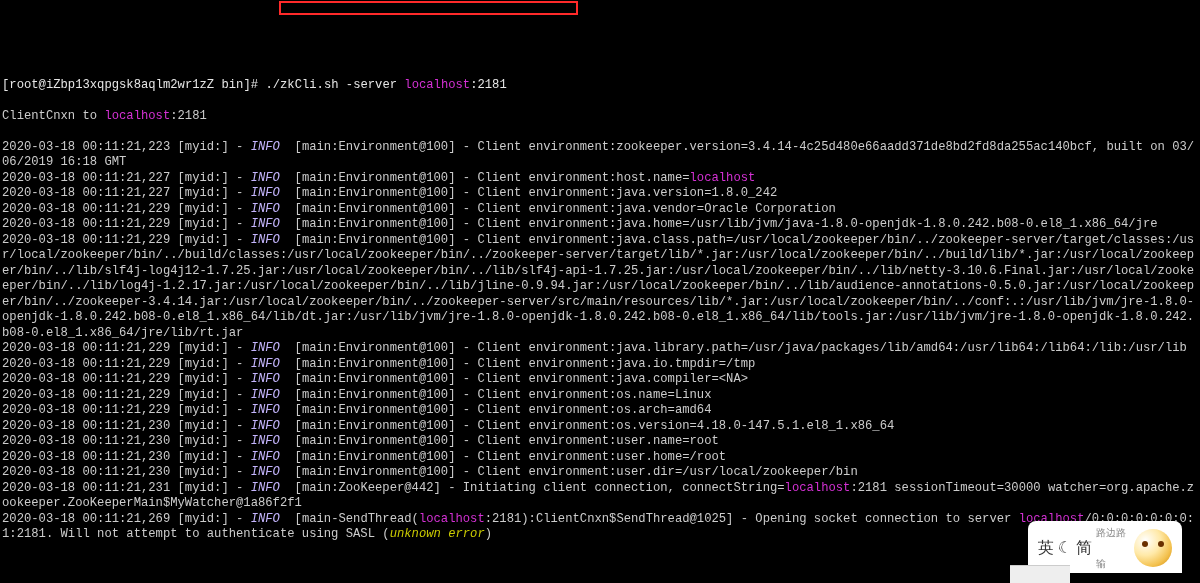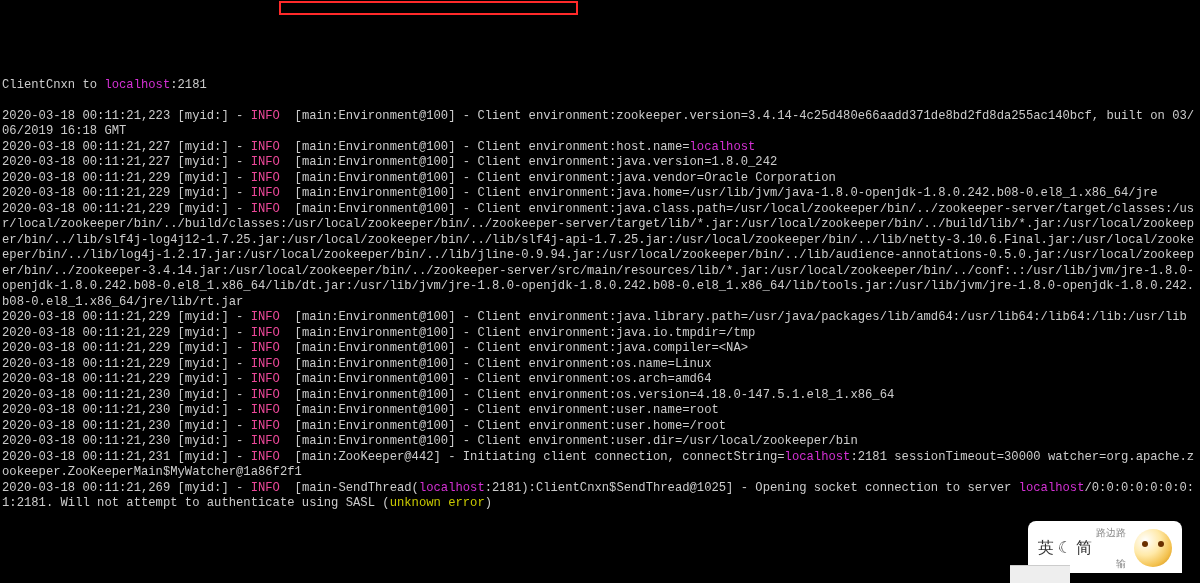--- a/index.html
+++ b/index.html
@@ -17,36 +17,36 @@
   }
   .terminal { padding:0 2px; }
   .hl-box {
     border:2px solid #ff2a2a;
     position:absolute;
     top:1px; left:279px;
     width:299px; height:14px;
     pointer-events:none;
   }
   .c-white  { color:#e6e6e6; }
-  .c-cyan   { color:#ec4899; }
+  .c-cyan   { color:#c4b5fd;font-style:italic; }
   .c-magenta{ color:#d531d5; }
-  .c-yellow { color:#c9c900; }
+  .c-yellow { color:#c9c900;font-style:italic; }
   .prompt-line{display:block;}
   .ime-widget{
     position:absolute;
     right:18px; bottom:10px;
     display:flex; align-items:center; gap:4px;
     background:#fff;
     border-radius:8px 8px 0 0;
     padding:4px 10px 2px 10px;
     font-family:"Microsoft YaHei",sans-serif;
     color:#777;
     box-shadow:0 0 4px rgba(0,0,0,.3);
   }
-  .ime-widget .col { display:flex; flex-direction:column; align-items:flex-end; font-size:10px; }
+  .ime-widget .col { display:flex; flex-direction:column; align-items:flex-start; font-size:10px; }
   .ime-widget .big { font-size:16px; color:#333; line-height:16px;}
   .ime-widget .face{
     width:38px;height:38px;border-radius:50%;
     background:radial-gradient(circle at 30% 30%,#fff,#ffe9a8 40%,#f3c14e 70%,#c97f00);
     margin-left:4px; position:relative;
   }
   .ime-widget .face::before,.ime-widget .face::after{
     content:""; position:absolute; width:6px;height:6px;border-radius:50%;
     background:#6a3000; top:12px;
   }
@@ -56,20 +56,21 @@
     position:absolute; bottom:0; right:130px;
     width:60px;height:18px;background:#eee;border-top:1px solid #ccc;
   }
 </style>
 </head>
 <body>
 
 
 
 <div class="terminal">
+<span class="prompt-line"><span class="c-white">[</span><span class="c-white">root</span><span class="c-white">@</span><span class="c-white">iZbp13xqpgsk8aqlm2wr1zZ</span><span class="c-white"> </span><span class="c-white">bin</span><span class="c-white">]# </span><span class="c-white">./zkCli.sh -server </span><span class="c-magenta">localhost</span><span class="c-white">:2181</span></span>
 <span class="prompt-line"><span>ClientCnxn to </span><span class="c-magenta">localhost</span><span>:2181</span></span>
 <div id="log-head"><div class="wrapline" style="white-space:pre-wrap;word-break:break-all"><span>2020-03-18 00:11:21,223</span><span> [myid:] - </span><span class="c-cyan">INFO</span><span>  [main:Environment@100] - Client environment:zookeeper.version=3.4.14-4c25d480e66aadd371de8bd2fd8da255ac140bcf, built on 03/06/2019 16:18 GMT</span></div><div class="wrapline" style="white-space:pre-wrap;word-break:break-all"><span>2020-03-18 00:11:21,227</span><span> [myid:] - </span><span class="c-cyan">INFO</span><span class="">  [main:Environment@100] - Client environment:host.name=</span><span class="c-magenta">localhost</span></div><div class="wrapline" style="white-space:pre-wrap;word-break:break-all"><span>2020-03-18 00:11:21,227</span><span> [myid:] - </span><span class="c-cyan">INFO</span><span>  [main:Environment@100] - Client environment:java.version=1.8.0_242</span></div><div class="wrapline" style="white-space:pre-wrap;word-break:break-all"><span>2020-03-18 00:11:21,229</span><span> [myid:] - </span><span class="c-cyan">INFO</span><span>  [main:Environment@100] - Client environment:java.vendor=Oracle Corporation</span></div><div class="wrapline" style="white-space:pre-wrap;word-break:break-all"><span>2020-03-18 00:11:21,229</span><span> [myid:] - </span><span class="c-cyan">INFO</span><span>  [main:Environment@100] - Client environment:java.home=/usr/lib/jvm/java-1.8.0-openjdk-1.8.0.242.b08-0.el8_1.x86_64/jre</span></div><div class="wrapline" style="white-space:pre-wrap;word-break:break-all"><span>2020-03-18 00:11:21,229</span><span> [myid:] - </span><span class="c-cyan">INFO</span><span>  [main:Environment@100] - Client environment:java.class.path=/usr/local/zookeeper/bin/../zookeeper-server/target/classes:/usr/local/zookeeper/bin/../build/classes:/usr/local/zookeeper/bin/../zookeeper-server/target/lib/*.jar:/usr/local/zookeeper/bin/../build/lib/*.jar:/usr/local/zookeeper/bin/../lib/slf4j-log4j12-1.7.25.jar:/usr/local/zookeeper/bin/../lib/slf4j-api-1.7.25.jar:/usr/local/zookeeper/bin/../lib/netty-3.10.6.Final.jar:/usr/local/zookeeper/bin/../lib/log4j-1.2.17.jar:/usr/local/zookeeper/bin/../lib/jline-0.9.94.jar:/usr/local/zookeeper/bin/../lib/audience-annotations-0.5.0.jar:/usr/local/zookeeper/bin/../zookeeper-3.4.14.jar:/usr/local/zookeeper/bin/../zookeeper-server/src/main/resources/lib/*.jar:/usr/local/zookeeper/bin/../conf:.:/usr/lib/jvm/jre-1.8.0-openjdk-1.8.0.242.b08-0.el8_1.x86_64/lib/dt.jar:/usr/lib/jvm/jre-1.8.0-openjdk-1.8.0.242.b08-0.el8_1.x86_64/lib/tools.jar:/usr/lib/jvm/jre-1.8.0-openjdk-1.8.0.242.b08-0.el8_1.x86_64/jre/lib/rt.jar</span></div><div class="wrapline" style="white-space:pre-wrap;word-break:break-all"><span>2020-03-18 00:11:21,229</span><span> [myid:] - </span><span class="c-cyan">INFO</span><span>  [main:Environment@100] - Client environment:java.library.path=/usr/java/packages/lib/amd64:/usr/lib64:/lib64:/lib:/usr/lib</span></div><div class="wrapline" style="white-space:pre-wrap;word-break:break-all"><span>2020-03-18 00:11:21,229</span><span> [myid:] - </span><span class="c-cyan">INFO</span><span>  [main:Environment@100] - Client environment:java.io.tmpdir=/tmp</span></div><div class="wrapline" style="white-space:pre-wrap;word-break:break-all"><span>2020-03-18 00:11:21,229</span><span> [myid:] - </span><span class="c-cyan">INFO</span><span>  [main:Environment@100] - Client environment:java.compiler=&lt;NA&gt;</span></div><div class="wrapline" style="white-space:pre-wrap;word-break:break-all"><span>2020-03-18 00:11:21,229</span><span> [myid:] - </span><span class="c-cyan">INFO</span><span>  [main:Environment@100] - Client environment:os.name=Linux</span></div><div class="wrapline" style="white-space:pre-wrap;word-break:break-all"><span>2020-03-18 00:11:21,229</span><span> [myid:] - </span><span class="c-cyan">INFO</span><span>  [main:Environment@100] - Client environment:os.arch=amd64</span></div><div class="wrapline" style="white-space:pre-wrap;word-break:break-all"><span>2020-03-18 00:11:21,230</span><span> [myid:] - </span><span class="c-cyan">INFO</span><span>  [main:Environment@100] - Client environment:os.version=4.18.0-147.5.1.el8_1.x86_64</span></div><div class="wrapline" style="white-space:pre-wrap;word-break:break-all"><span>2020-03-18 00:11:21,230</span><span> [myid:] - </span><span class="c-cyan">INFO</span><span>  [main:Environment@100] - Client environment:user.name=root</span></div><div class="wrapline" style="white-space:pre-wrap;word-break:break-all"><span>2020-03-18 00:11:21,230</span><span> [myid:] - </span><span class="c-cyan">INFO</span><span>  [main:Environment@100] - Client environment:user.home=/root</span></div><div class="wrapline" style="white-space:pre-wrap;word-break:break-all"><span>2020-03-18 00:11:21,230</span><span> [myid:] - </span><span class="c-cyan">INFO</span><span>  [main:Environment@100] - Client environment:user.dir=/usr/local/zookeeper/bin</span></div><div class="wrapline" style="white-space:pre-wrap;word-break:break-all"><span>2020-03-18 00:11:21,231</span><span> [myid:] - </span><span class="c-cyan">INFO</span><span class="">  [main:ZooKeeper@442] - Initiating client connection, connectString=</span><span class="c-magenta">localhost</span><span class="">:2181 sessionTimeout=30000 watcher=org.apache.zookeeper.ZooKeeperMain$MyWatcher@1a86f2f1</span></div><div class="wrapline" style="white-space:pre-wrap;word-break:break-all"><span>2020-03-18 00:11:21,269</span><span> [myid:] - </span><span class="c-cyan">INFO</span><span class="">  [main-SendThread(</span><span class="c-magenta">localhost</span><span class="">:2181):ClientCnxn$SendThread@1025] - Opening socket connection to server </span><span class="c-magenta">localhost</span><span class="">/0:0:0:0:0:0:0:1:2181. Will not attempt to authenticate using SASL (</span><span class="c-yellow">unknown error</span><span class="">)</span></div></div>
 
 
 <span class="prompt-line"></span>
 
 </div>
 
 <div class="hl-box"></div>
 

